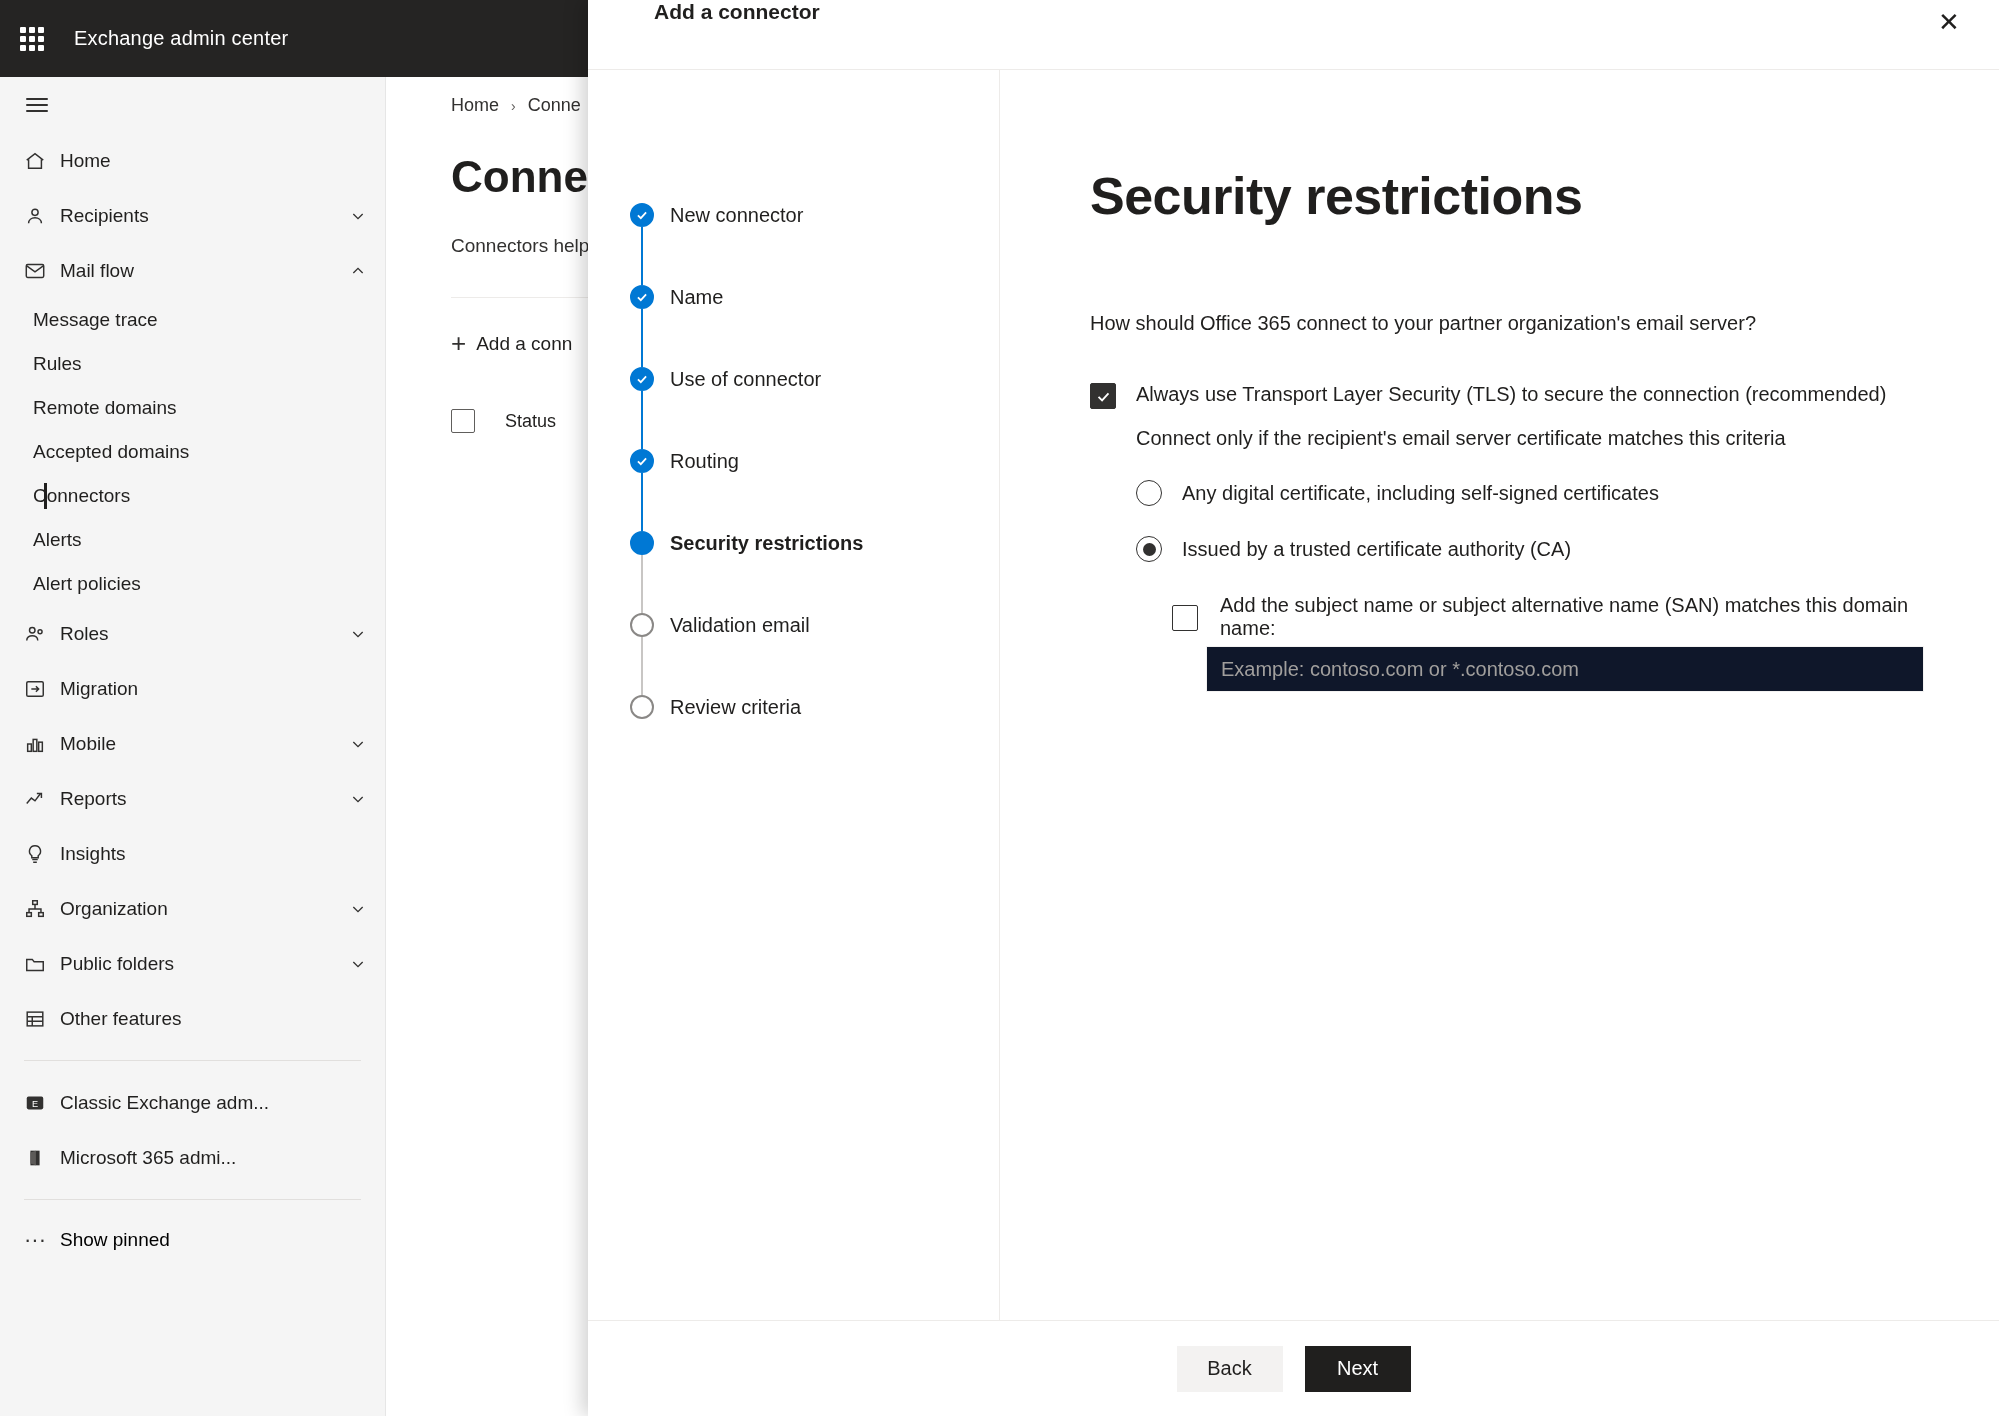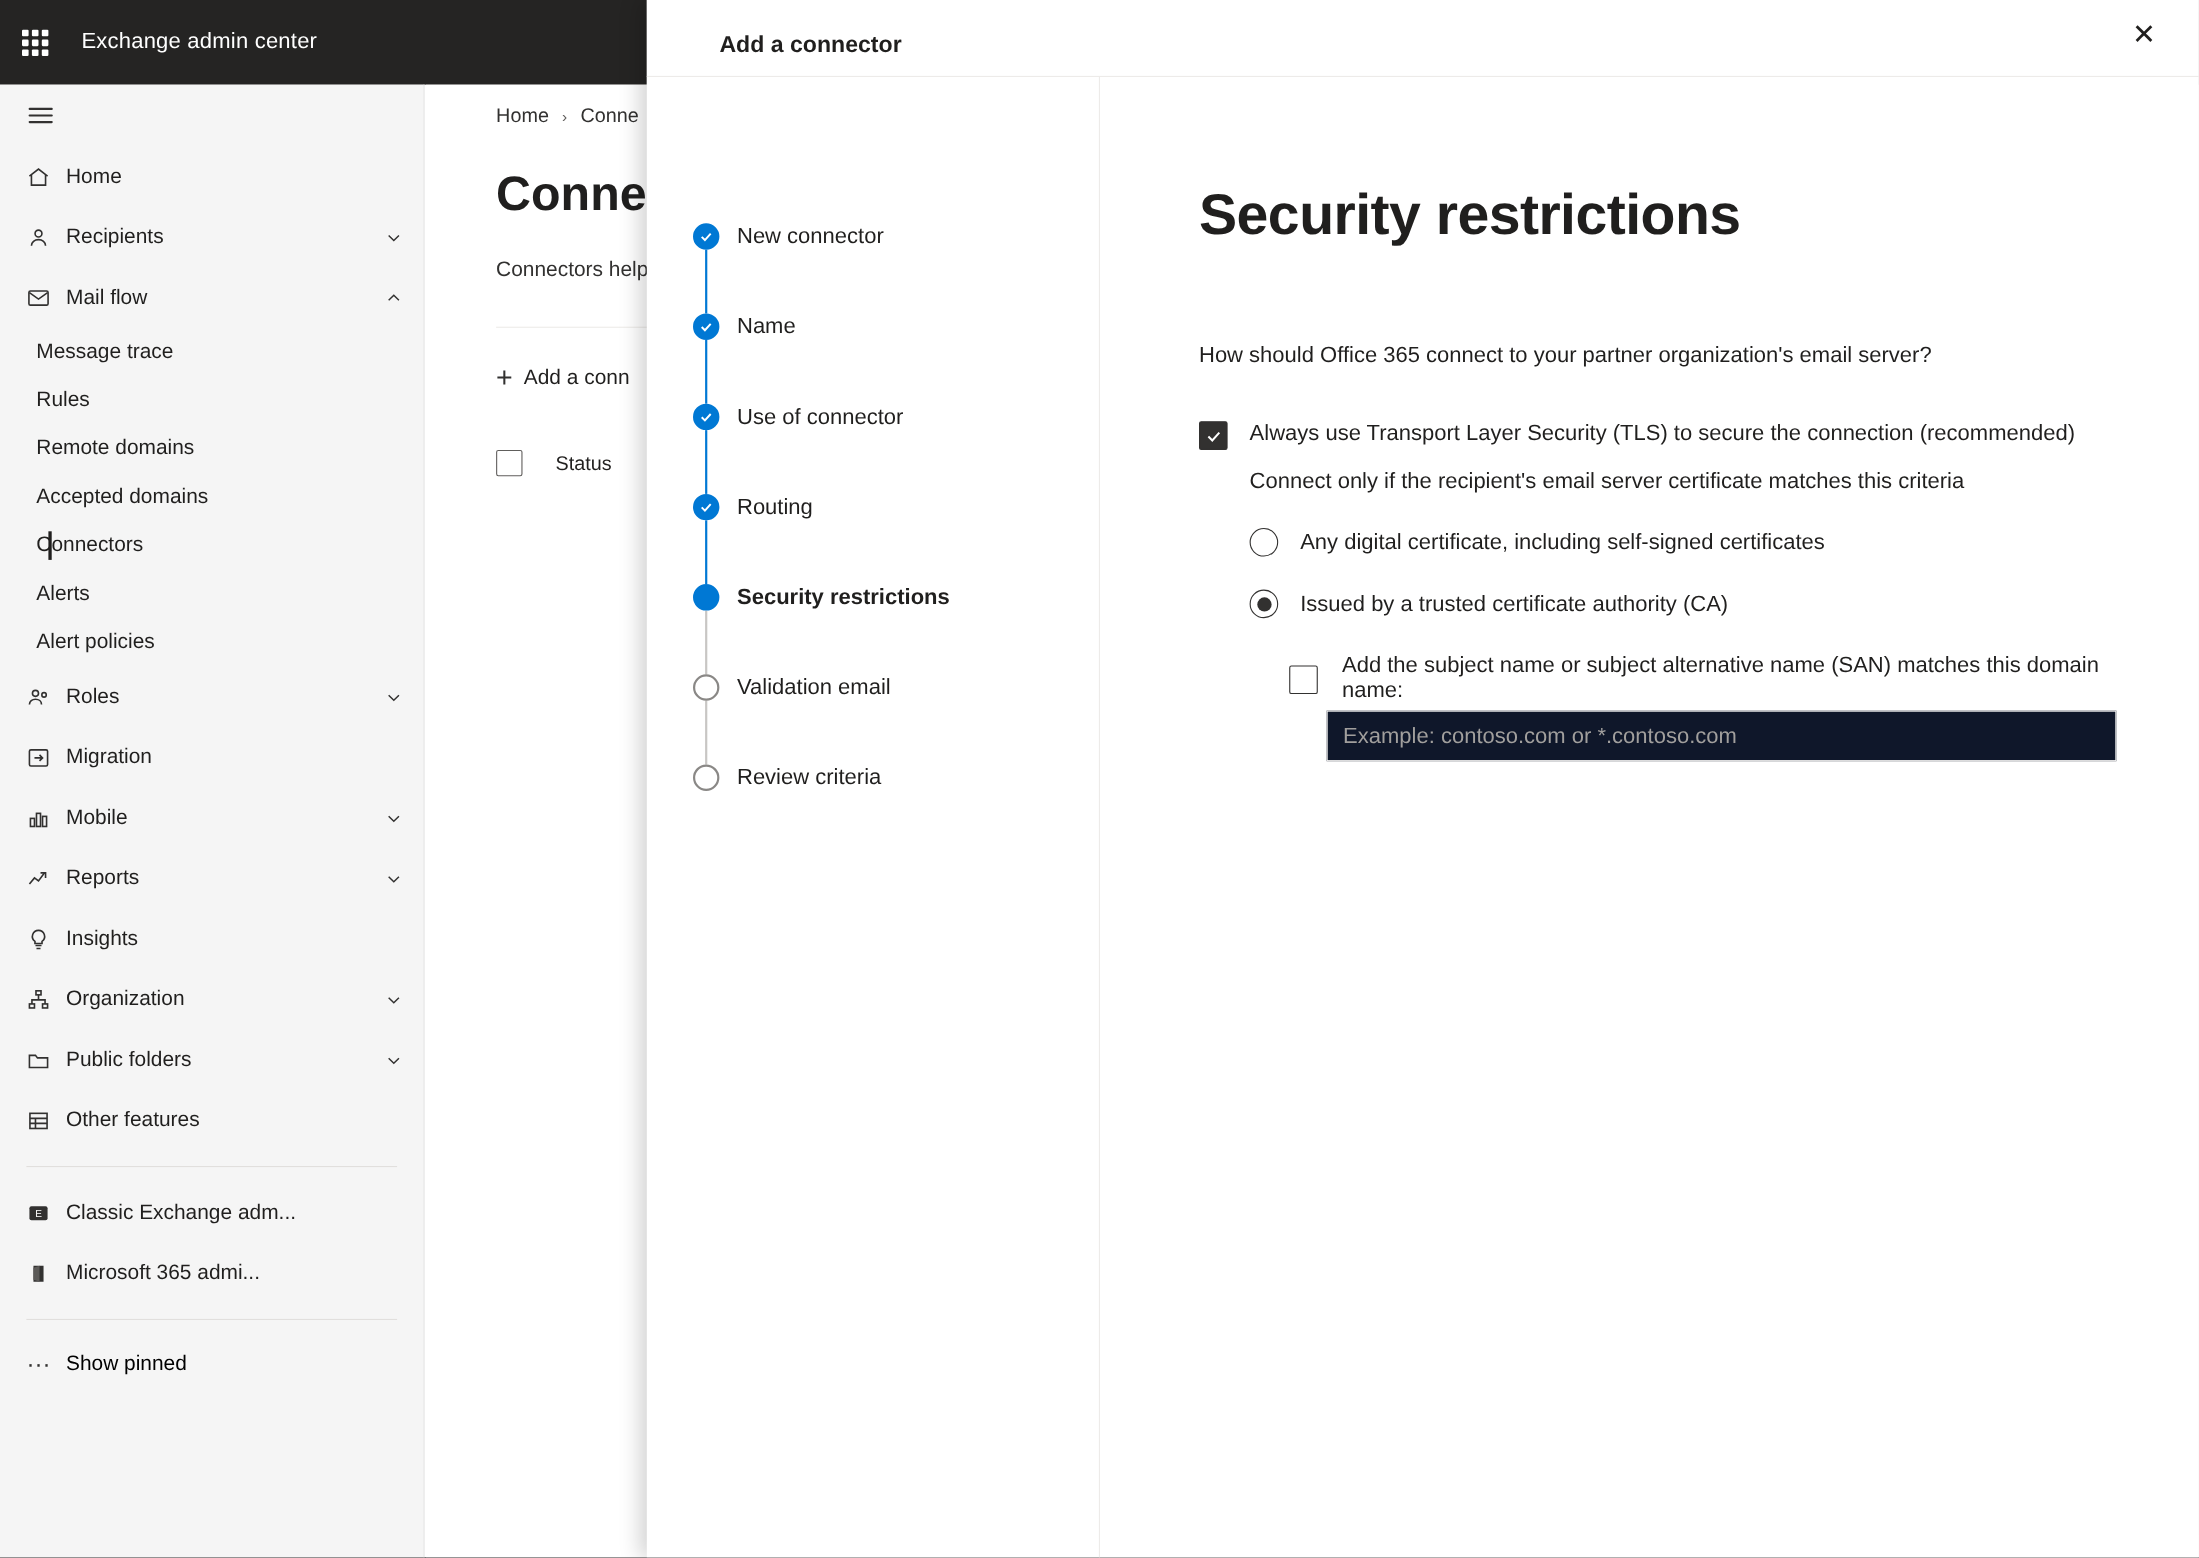--- a/index.html
+++ b/index.html
@@ -107,22 +107,22 @@
 
   
   .panel {
     position: absolute; left: 588px; top: 0;
     width: 1411px; height: 1416px; background: #ffffff;
     box-shadow: -6px 0 18px rgba(0,0,0,.18);
     display: flex; flex-direction: column;
   }
   .panel-head {
     height: 70px; flex: 0 0 70px;
-    display: flex; align-items: flex-end; justify-content: space-between;
-    padding: 0 28px 16px 66px;
+    display: flex; align-items: flex-start; justify-content: space-between;
+    padding: 0 28px 0 66px;
     border-bottom: 1px solid #edebe9;
   }
   .panel-title { font-size: 21px; font-weight: 700; color: #201f1e; }
   .close-btn {
     width: 44px; height: 44px; display: flex; align-items: center; justify-content: center;
     font-size: 26px; color: #201f1e; cursor: pointer; font-weight: 300;
   }
 
   .panel-body { flex: 1 1 auto; display: flex; min-height: 0; }
 
@@ -565,15 +565,19 @@
           <span class="chk"></span>
           <span class="san-lbl">Add the subject name or subject alternative name (SAN) matches this domain name:</span>
         </div>
 
         <div class="san-input">
           <span>Example: contoso.com or *.contoso.com</span>
         </div>
       </div>
     </div>
 
+    <div class="panel-foot">
+      <div class="btn secondary">Back</div>
+      <div class="btn primary">Next</div>
+    </div>
 
   </div>
 </div>
 
 </body></html>

